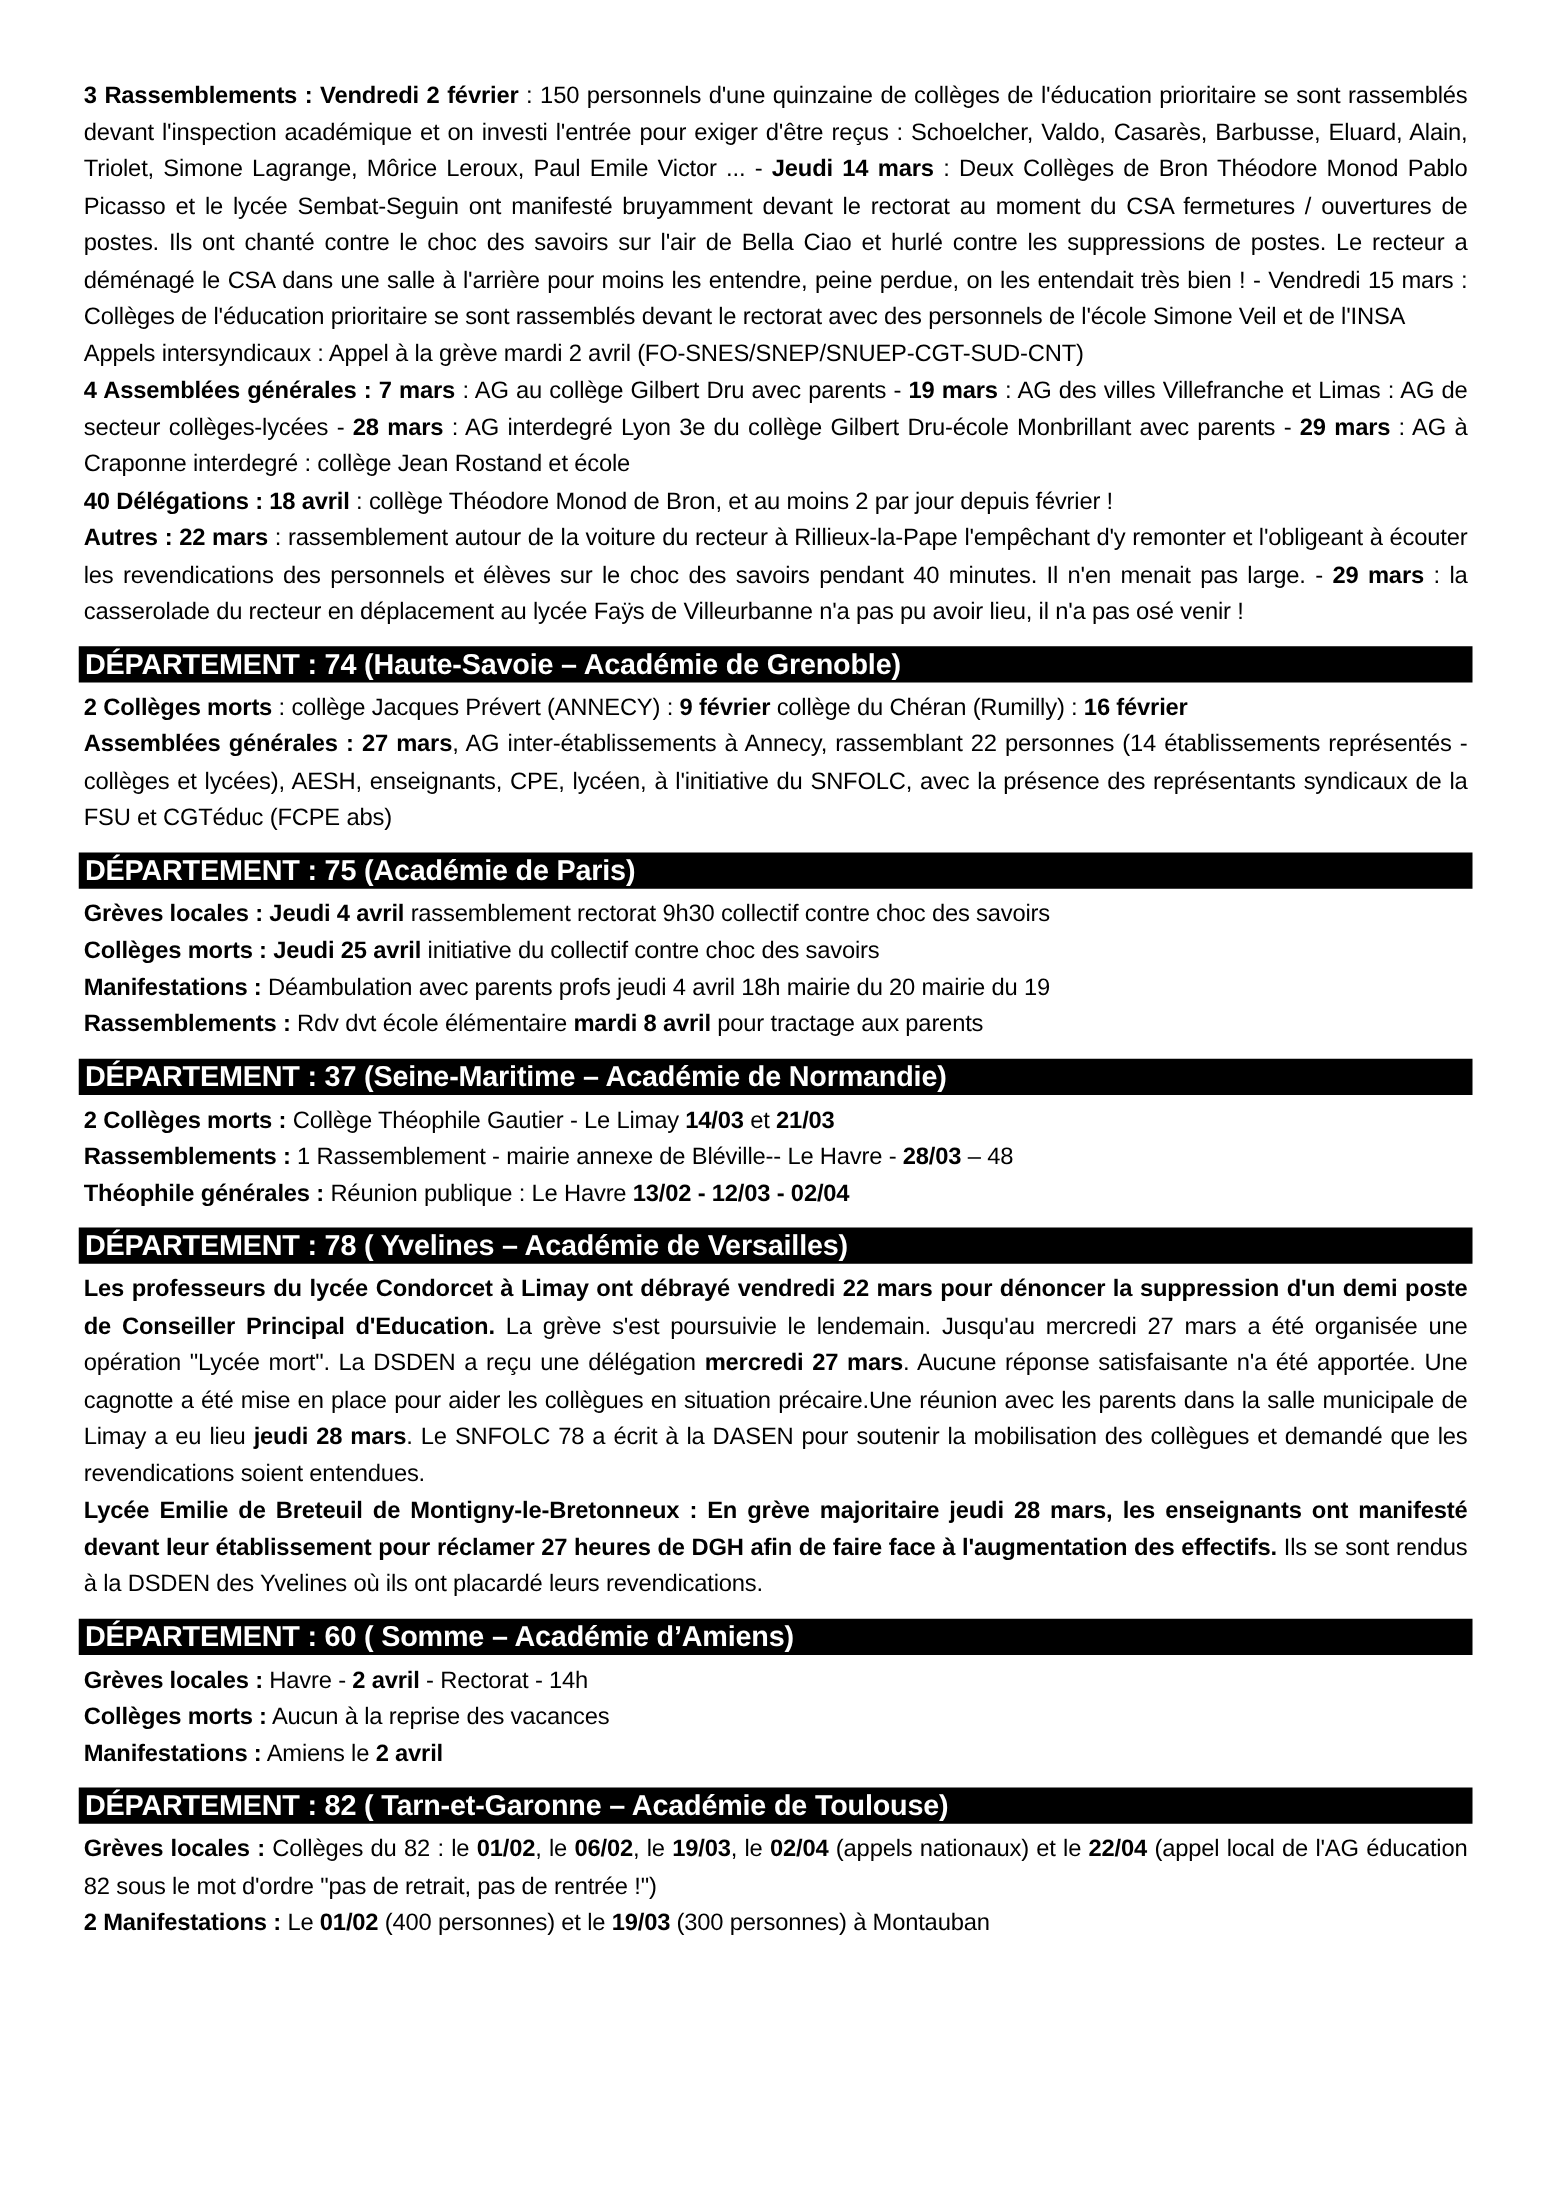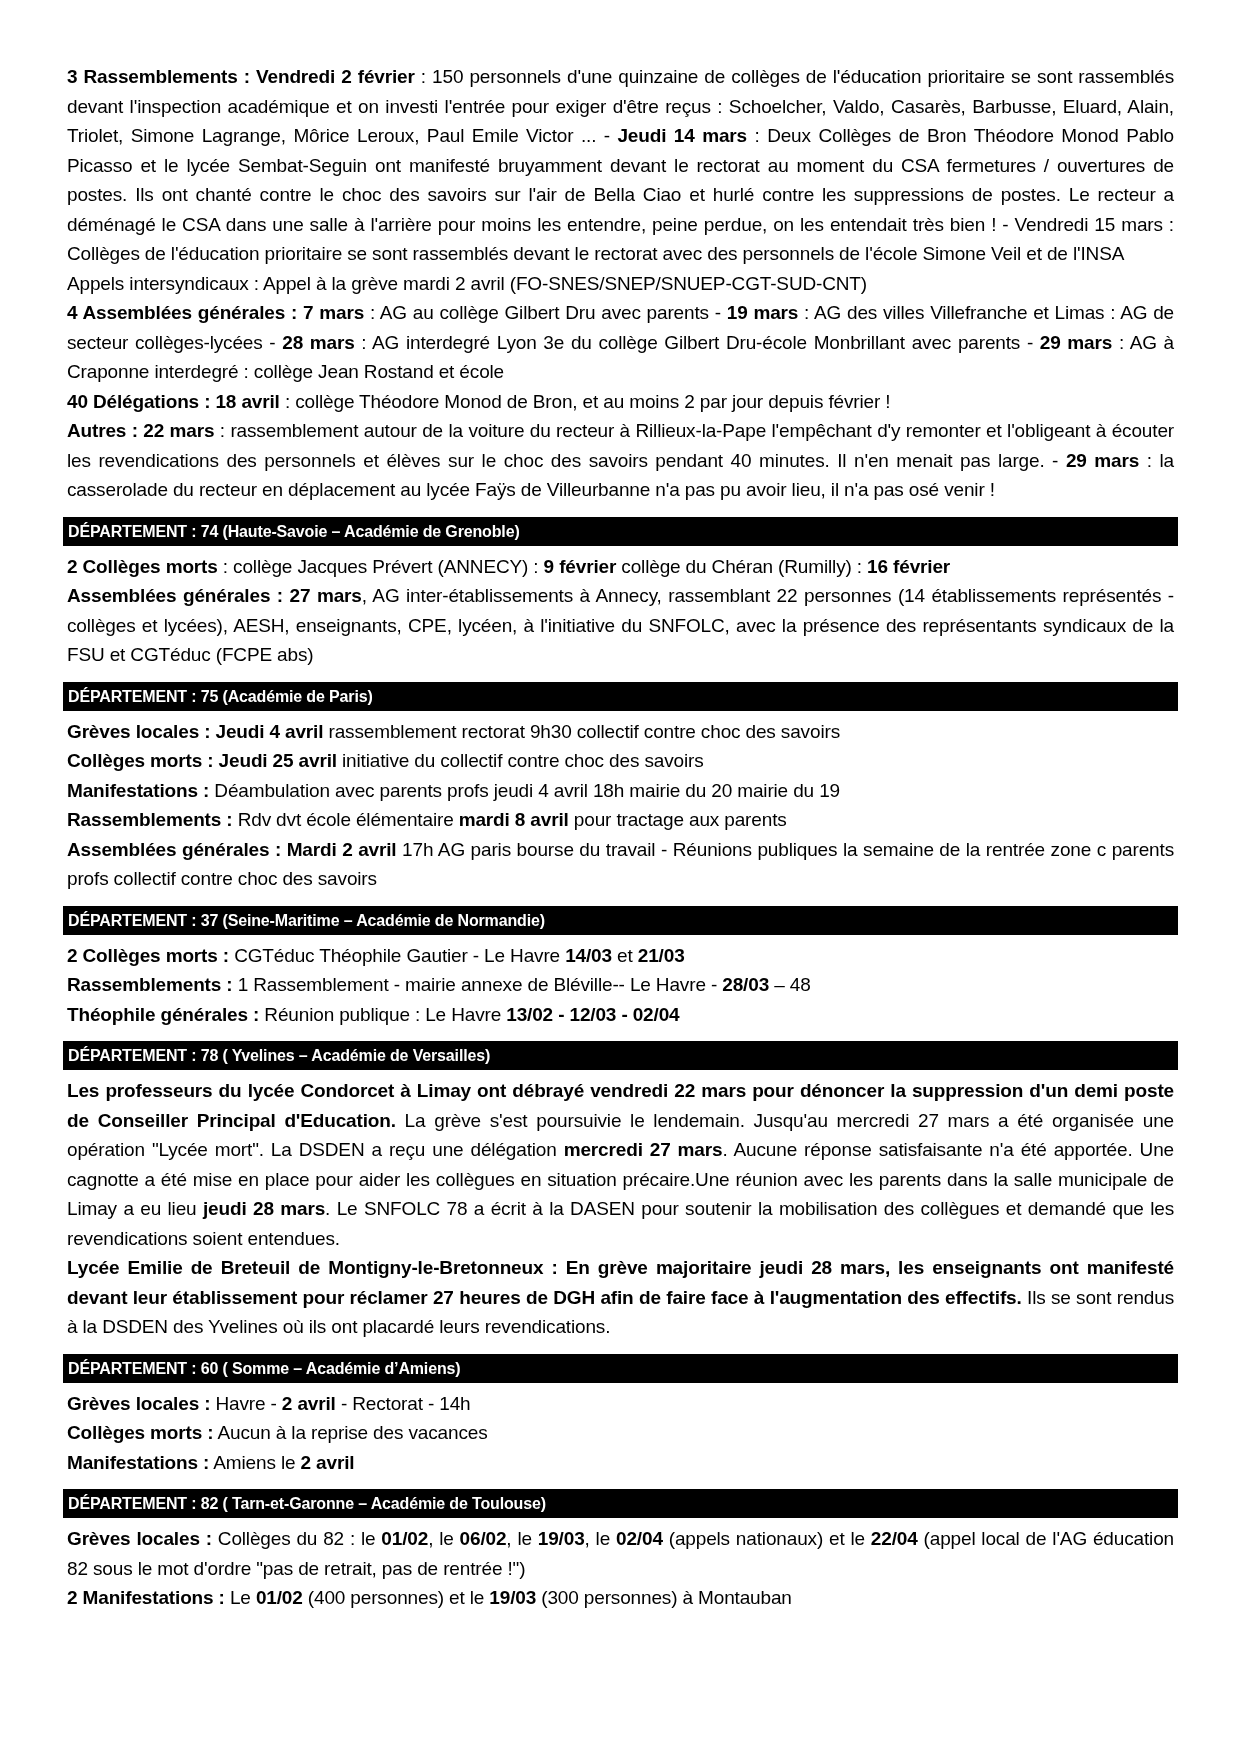--- a/index.html
+++ b/index.html
@@ -17,21 +17,21 @@
     color: #000000;
     overflow: hidden;
   }
   .para { margin: 0; }
   .para.justify { text-align: justify; }
   .b { font-weight: bold; }
   .dept-heading {
     background: #000000;
     color: #ffffff;
     font-weight: bold;
-    font-size: 16px;
+    font-size: 23px;
     line-height: 27px;
     padding: 1px 5px;
     margin: 12px -4px 6px -4px;
   }
 </style>
 </head>
 <body>
 
 <div class="page">
   <div>
@@ -41,23 +41,22 @@
       <p class="para"><span class="b">40 Délégations : 18 avril</span><span> : collège Théodore Monod de Bron, et au moins 2 par jour depuis février !</span></p>
       <p class="para justify"><span class="b">Autres : 22 mars</span><span> : rassemblement autour de la voiture du recteur à Rillieux-la-Pape l'empêchant d'y remonter et l'obligeant à écouter les revendications des personnels et élèves sur le choc des savoirs pendant 40 minutes. Il n'en menait pas large. - </span><span class="b">29 mars</span><span> : la casserolade du recteur en déplacement au lycée Faÿs de Villeurbanne n'a pas pu avoir lieu, il n'a pas osé venir !</span></p>
       <div class="dept-heading">DÉPARTEMENT : 74 (Haute-Savoie – Académie de Grenoble)</div>
       <p class="para"><span class="b">2 Collèges morts</span><span> : collège Jacques Prévert (ANNECY) : </span><span class="b">9 février</span><span> collège du Chéran (Rumilly) : </span><span class="b">16 février</span></p>
       <p class="para justify"><span class="b">Assemblées générales : 27 mars</span><span>, AG inter-établissements à Annecy, rassemblant 22 personnes (14 établissements représentés - collèges et lycées), AESH, enseignants, CPE, lycéen, à l'initiative du SNFOLC, avec la présence des représentants syndicaux de la FSU et CGTéduc (FCPE abs)</span></p>
       <div class="dept-heading">DÉPARTEMENT : 75 (Académie de Paris)</div>
       <p class="para"><span class="b">Grèves locales :  Jeudi 4 avril</span><span> rassemblement rectorat 9h30 collectif contre choc des savoirs</span></p>
       <p class="para"><span class="b">Collèges morts : Jeudi 25 avril</span><span> initiative du collectif contre choc des savoirs</span></p>
       <p class="para"><span class="b">Manifestations :</span><span> Déambulation avec parents profs jeudi 4 avril 18h mairie du 20 mairie du 19</span></p>
       <p class="para"><span class="b">Rassemblements :</span><span> Rdv dvt école élémentaire </span><span class="b">mardi 8 avril</span><span> pour tractage aux parents</span></p>
-      <p class="para justify"><span class="b">Assemblées générales : Mardi 2 avril</span><span> 17h AG paris bourse du travail - Réunions publiques la semaine de la rentrée zone c parents profs collectif contre choc des savoirs</span></p>
       <div class="dept-heading">DÉPARTEMENT : 37 (Seine-Maritime – Académie de Normandie)</div>
-      <p class="para"><span class="b">2 Collèges morts :</span><span> CGTéduc Théophile Gautier - Le Havre </span><span class="b">14/03</span><span> et </span><span class="b">21/03</span></p>
+      <p class="para"><span class="b">2 Collèges morts :</span><span> Collège Théophile Gautier - Le Limay </span><span class="b">14/03</span><span> et </span><span class="b">21/03</span></p>
       <p class="para"><span class="b">Rassemblements :</span><span> 1 Rassemblement - mairie annexe de Bléville-- Le Havre - </span><span class="b">28/03</span><span> – 48</span></p>
       <p class="para"><span class="b">Théophile générales :</span><span> Réunion publique : Le Havre </span><span class="b">13/02 - 12/03 - 02/04</span></p>
       <div class="dept-heading">DÉPARTEMENT : 78 ( Yvelines – Académie de Versailles)</div>
       <p class="para justify"><span class="b">Les professeurs du lycée Condorcet à Limay ont débrayé vendredi 22 mars pour dénoncer la suppression d'un demi poste de Conseiller Principal d'Education.</span><span> La grève s'est poursuivie le lendemain. Jusqu'au mercredi 27 mars a été organisée une opération "Lycée mort". La DSDEN a reçu une délégation </span><span class="b">mercredi 27 mars</span><span>. Aucune réponse satisfaisante n'a été apportée. Une cagnotte a été mise en place pour aider les collègues en situation précaire.Une réunion avec les parents dans la salle municipale de Limay a eu lieu </span><span class="b">jeudi 28 mars</span><span>. Le SNFOLC 78 a écrit à la DASEN pour soutenir la mobilisation des collègues et demandé que les revendications soient entendues.</span></p>
       <p class="para justify"><span class="b">Lycée Emilie de Breteuil de Montigny-le-Bretonneux : En grève majoritaire jeudi 28 mars, les enseignants ont manifesté devant leur établissement pour réclamer 27 heures de DGH afin de faire face à l'augmentation des effectifs.</span><span> Ils se sont rendus à la DSDEN des Yvelines où ils ont placardé leurs revendications.</span></p>
       <div class="dept-heading">DÉPARTEMENT : 60 ( Somme – Académie d’Amiens)</div>
       <p class="para"><span class="b">Grèves locales :</span><span>  Havre - </span><span class="b">2 avril</span><span> - Rectorat - 14h</span></p>
       <p class="para"><span class="b">Collèges morts :</span><span> Aucun à la reprise des vacances</span></p>
       <p class="para"><span class="b">Manifestations :</span><span> Amiens le </span><span class="b">2 avril</span></p>
       <div class="dept-heading">DÉPARTEMENT : 82 ( Tarn-et-Garonne – Académie de Toulouse)</div>

